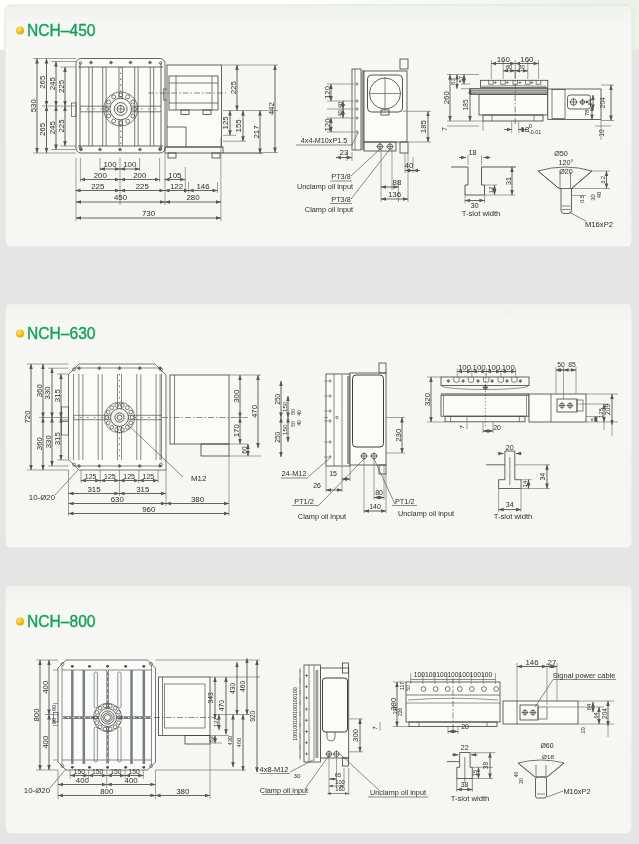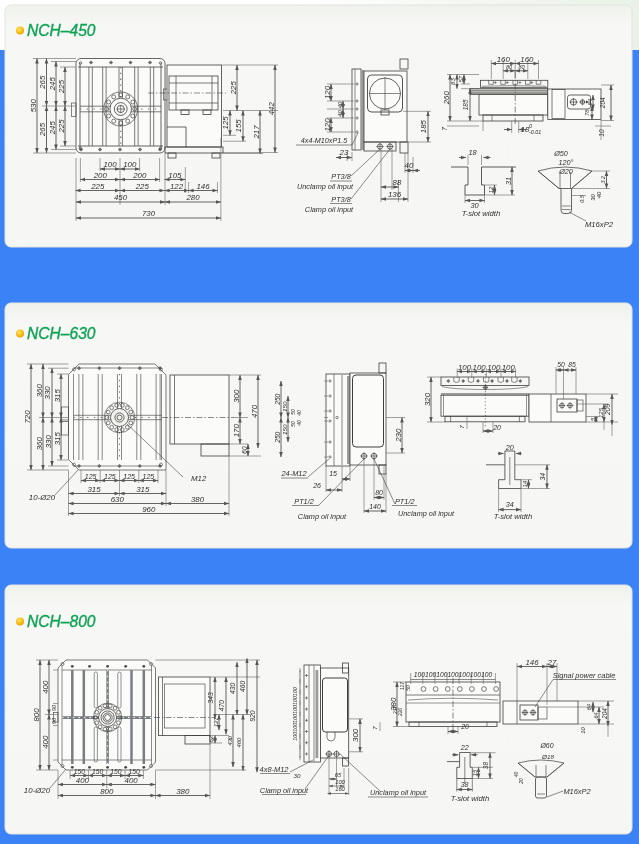--- a/index.html
+++ b/index.html
@@ -1,17 +1,17 @@
 <!DOCTYPE html>
 <html><head>
 <meta charset="utf-8">
 <style>
   html,body { margin:0; padding:0; background:#ffffff; }
   #page { position:relative; width:639px; height:844px; overflow:hidden;
-          font-family:"Liberation Sans", sans-serif; background:#3b82f6;font-style:italic; }
+          font-family:"Liberation Sans", sans-serif; background:#e5e5e5; }
   #band { position:absolute; left:0; top:0; width:639px; height:50px;
           background:linear-gradient(100deg,#ffffff 45%,#f4f8f2 72%,#e9f2e6 100%); }
   svg text { font-family:"Liberation Sans", sans-serif; }
   #page svg { filter: blur(0.38px); }
 </style>
 </head>
 <body>
 <div id="page">
 
 <div id="band"></div>

